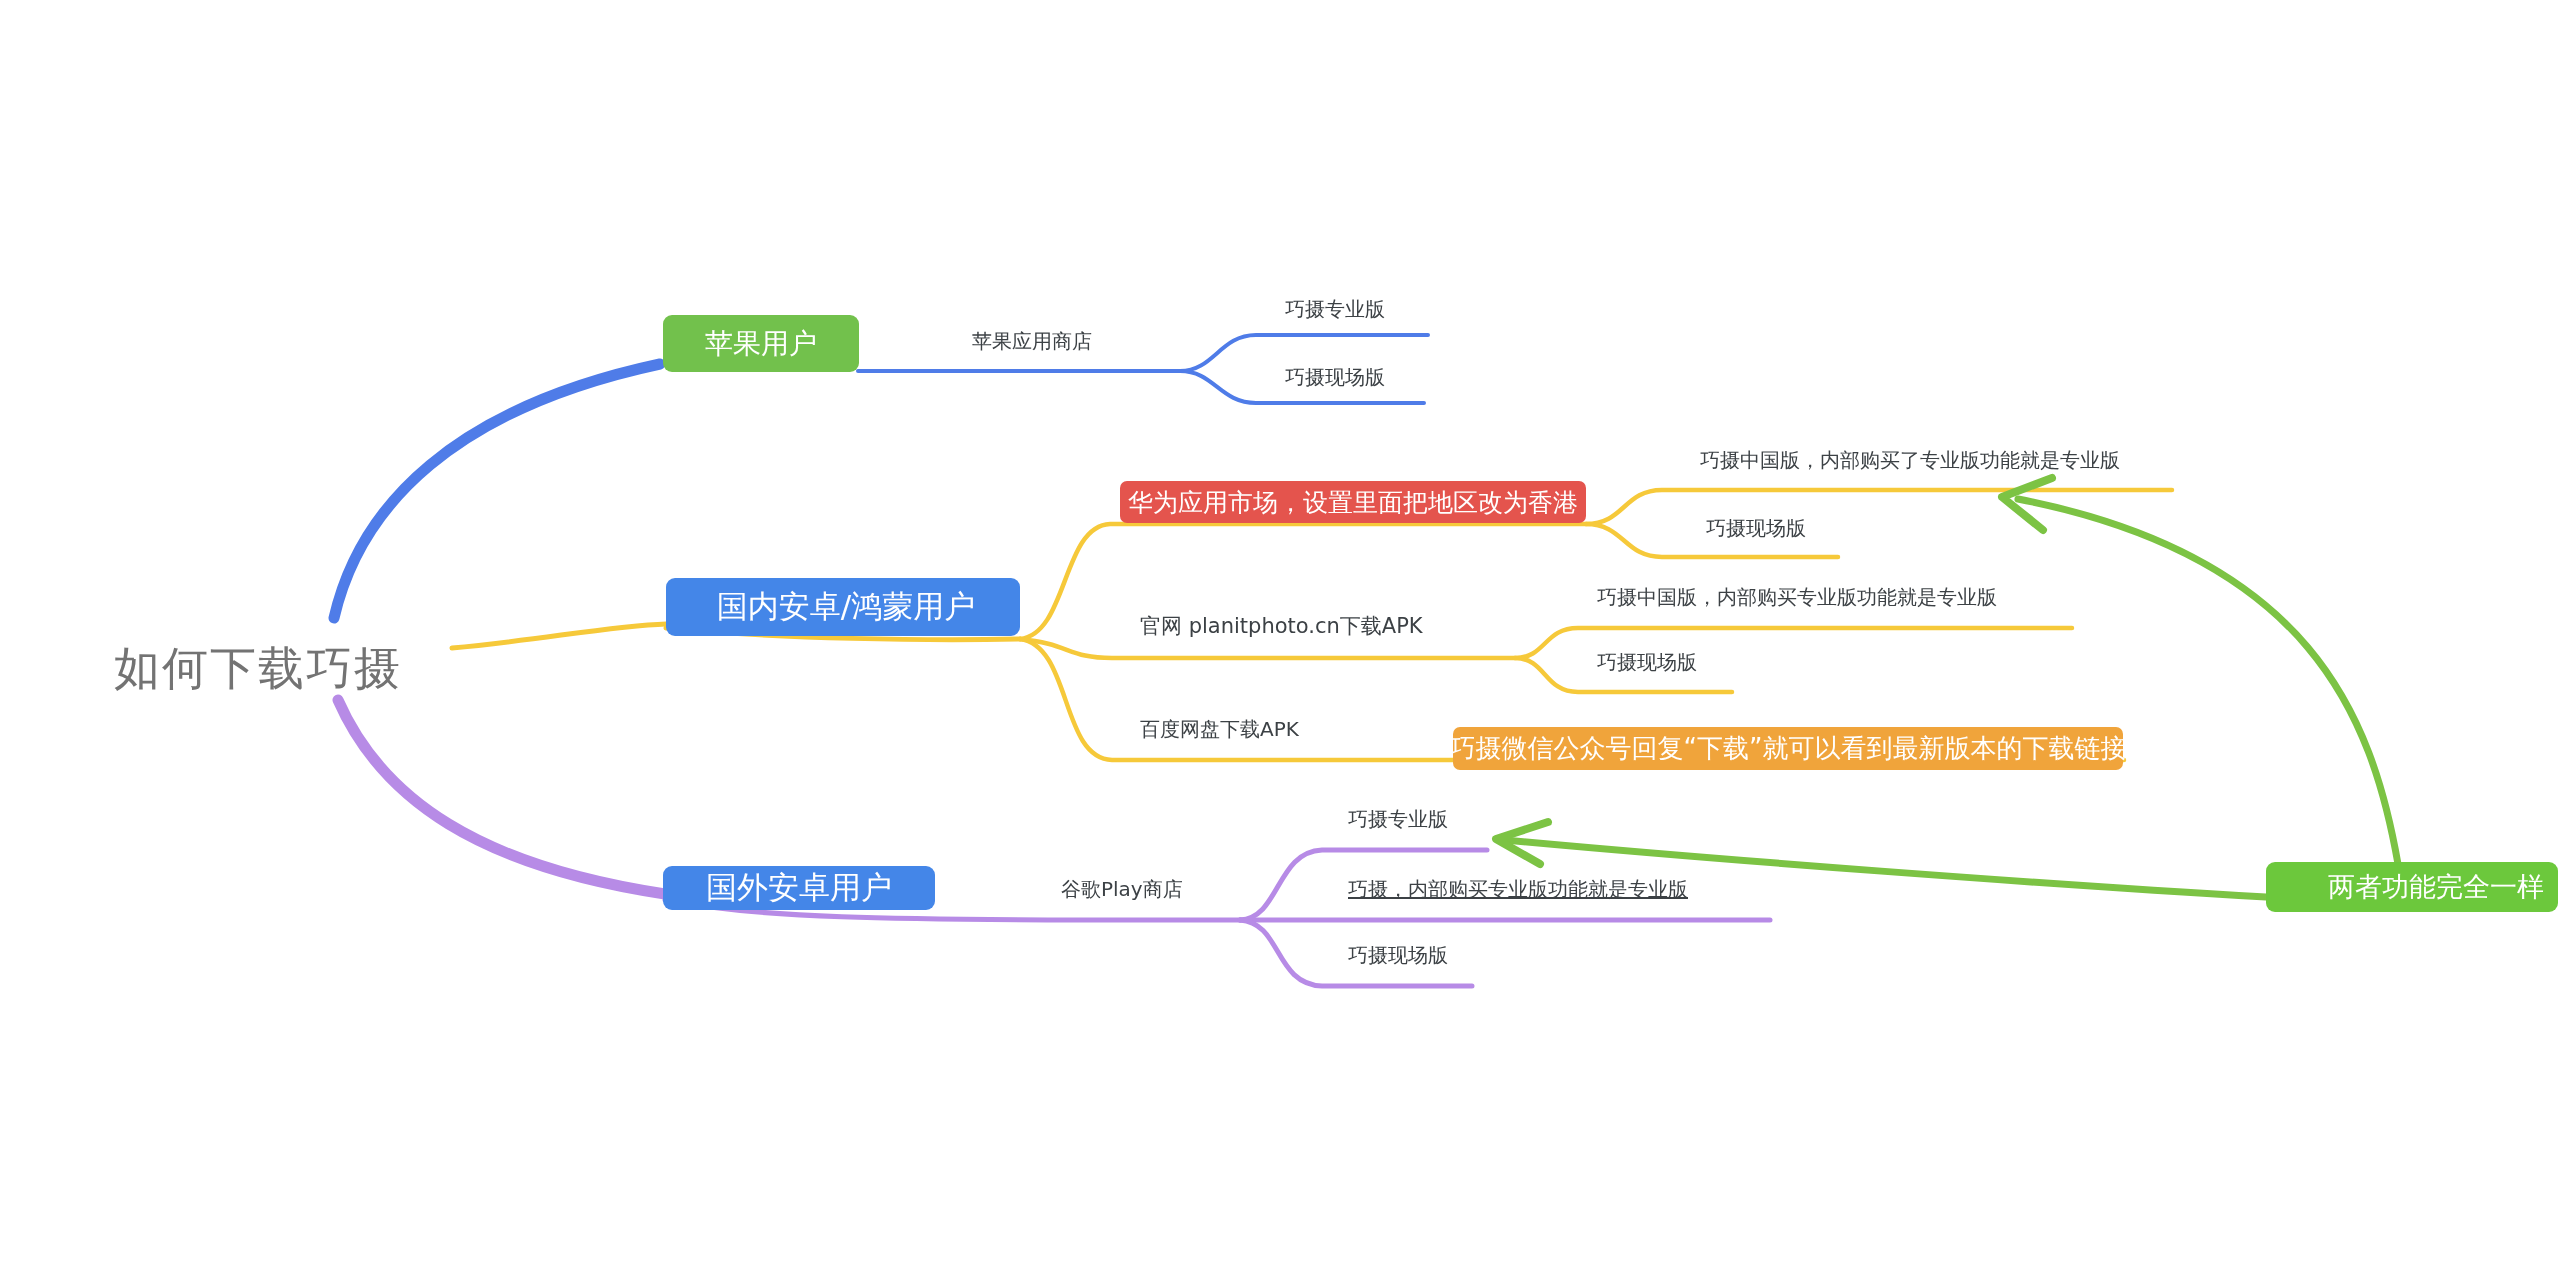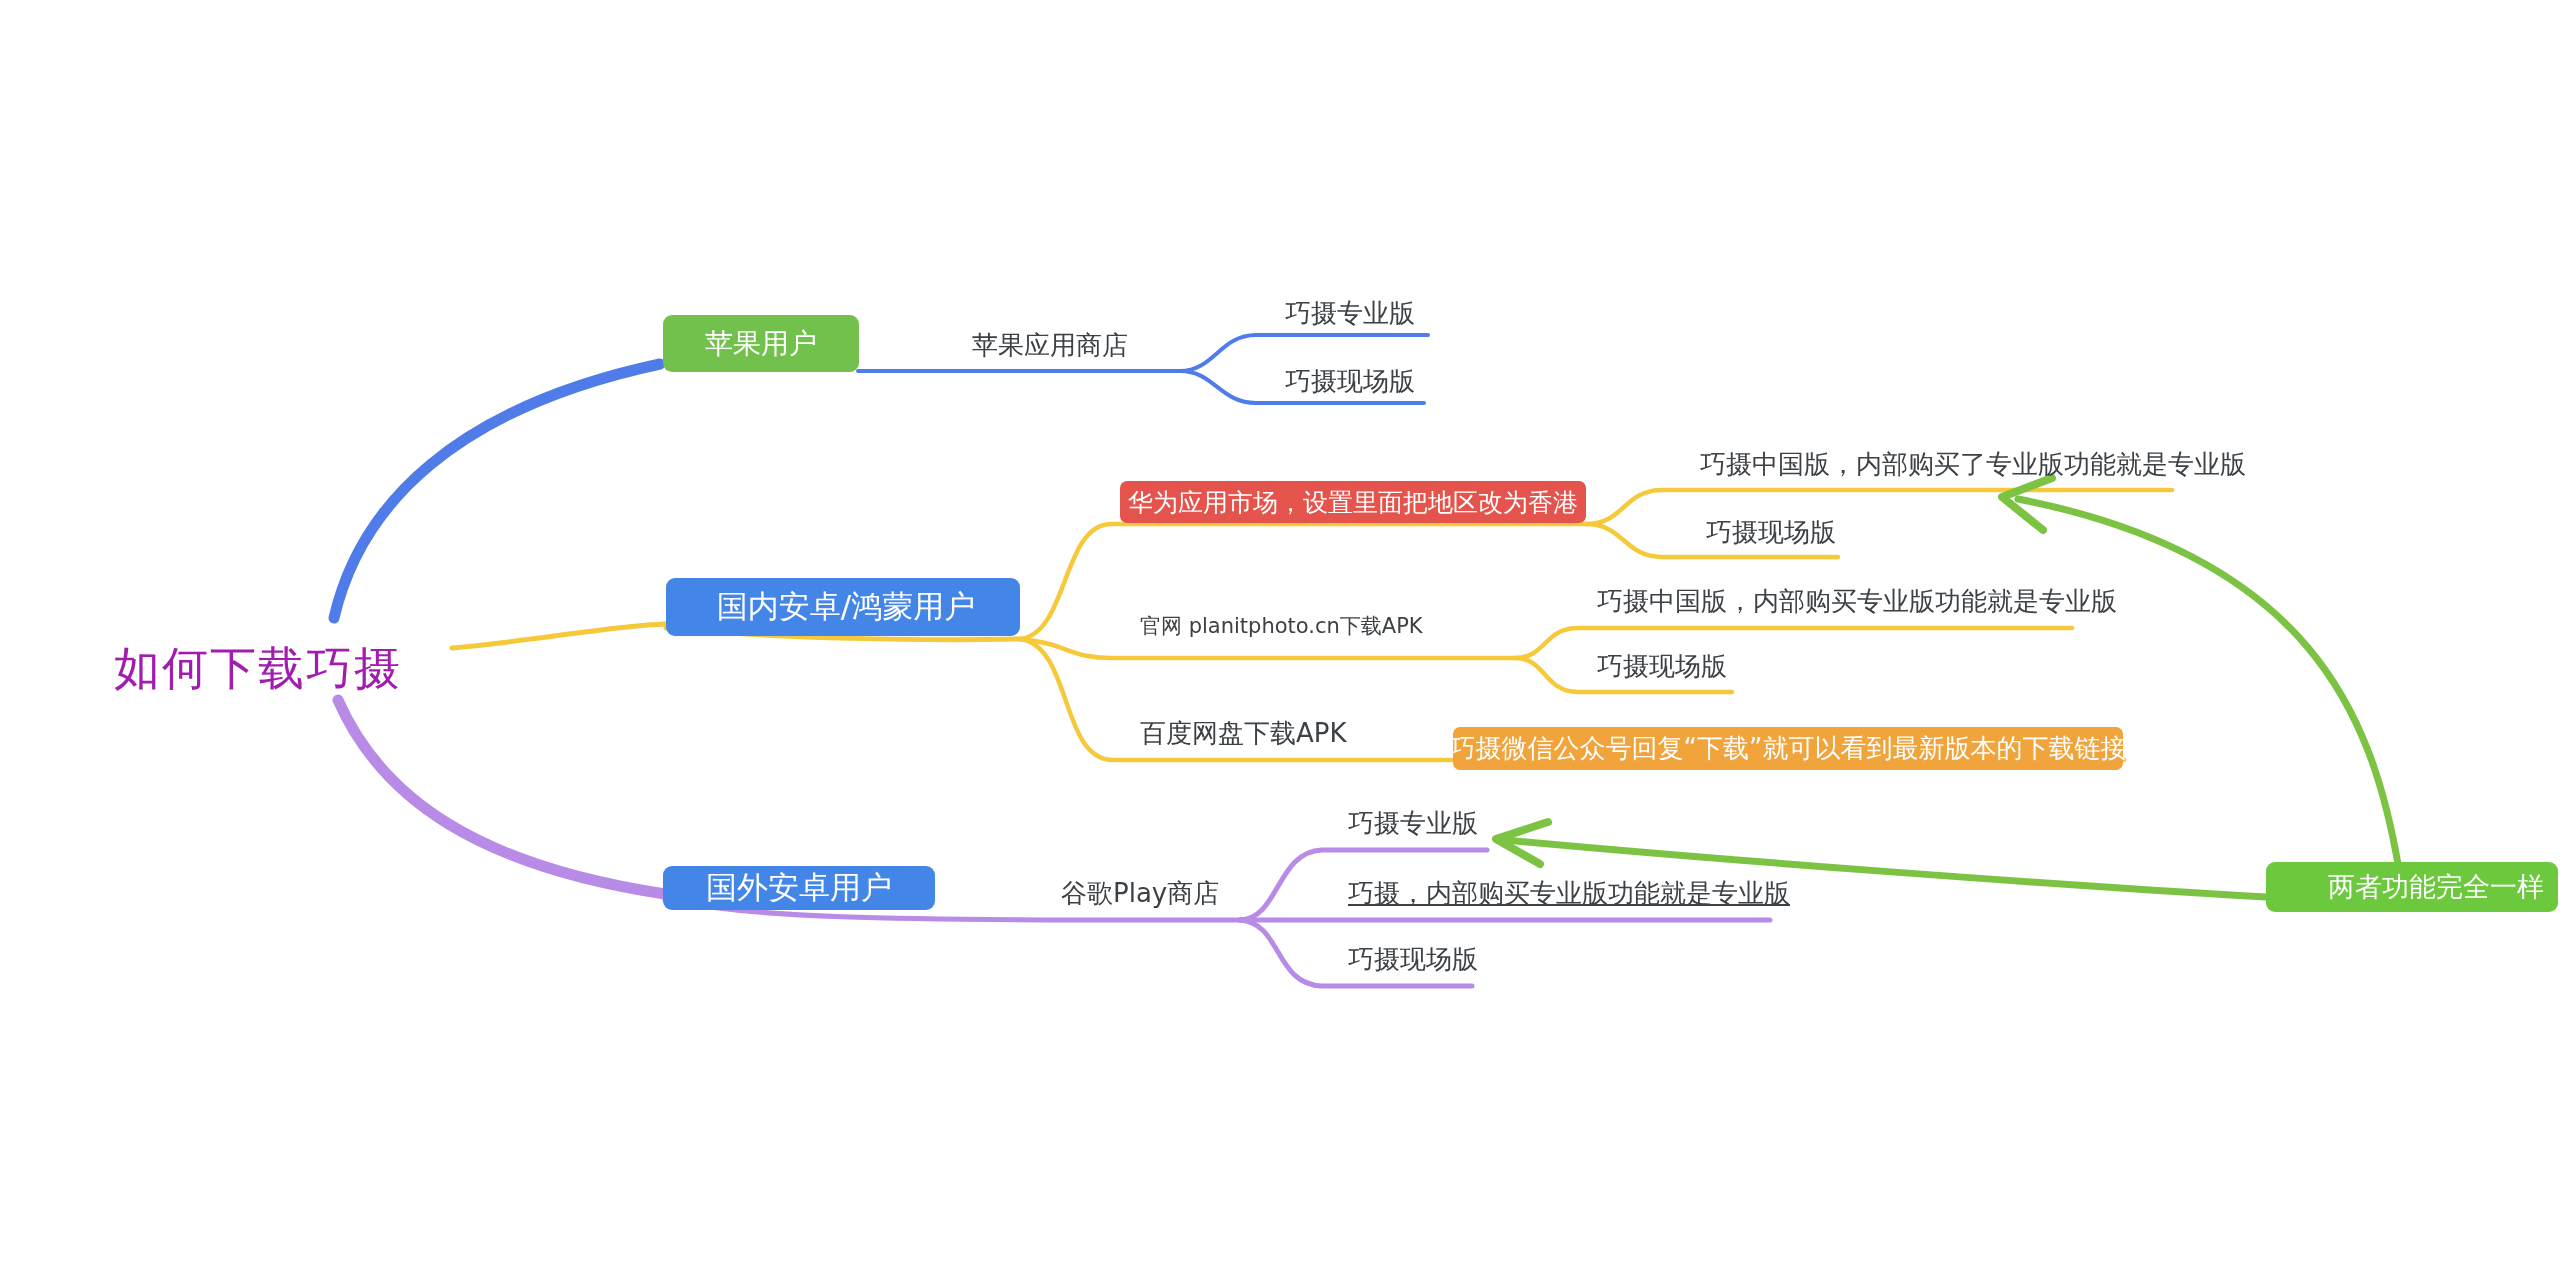--- a/index.html
+++ b/index.html
@@ -14,30 +14,30 @@
   #wires{position:absolute;left:0;top:0;width:2560px;height:1280px;}
   #wires path{fill:none;stroke-linecap:round;stroke-linejoin:round;}
   .w-blue{stroke:var(--branch-blue);}
   .w-yellow{stroke:var(--branch-yellow);}
   .w-purple{stroke:var(--branch-purple);}
   .w-green{stroke:var(--arrow-green);}
 
   .label{
     position:absolute;
     white-space:nowrap;
-    font-size:26px;
+    font-size:20px;
     line-height:1.25;
     color:var(--text,#3c4145);
   }
   .root-title{
     position:absolute;
     font-size:46px;
     font-weight:500;
     letter-spacing:2px;
-    color:#a21caf;
+    color:#737373;
     white-space:nowrap;
   }
   .node{
     position:absolute;
     display:flex;align-items:center;justify-content:center;
     color:#ffffff;
     border-radius:9px;
     white-space:nowrap;
     font-weight:500;
   }

